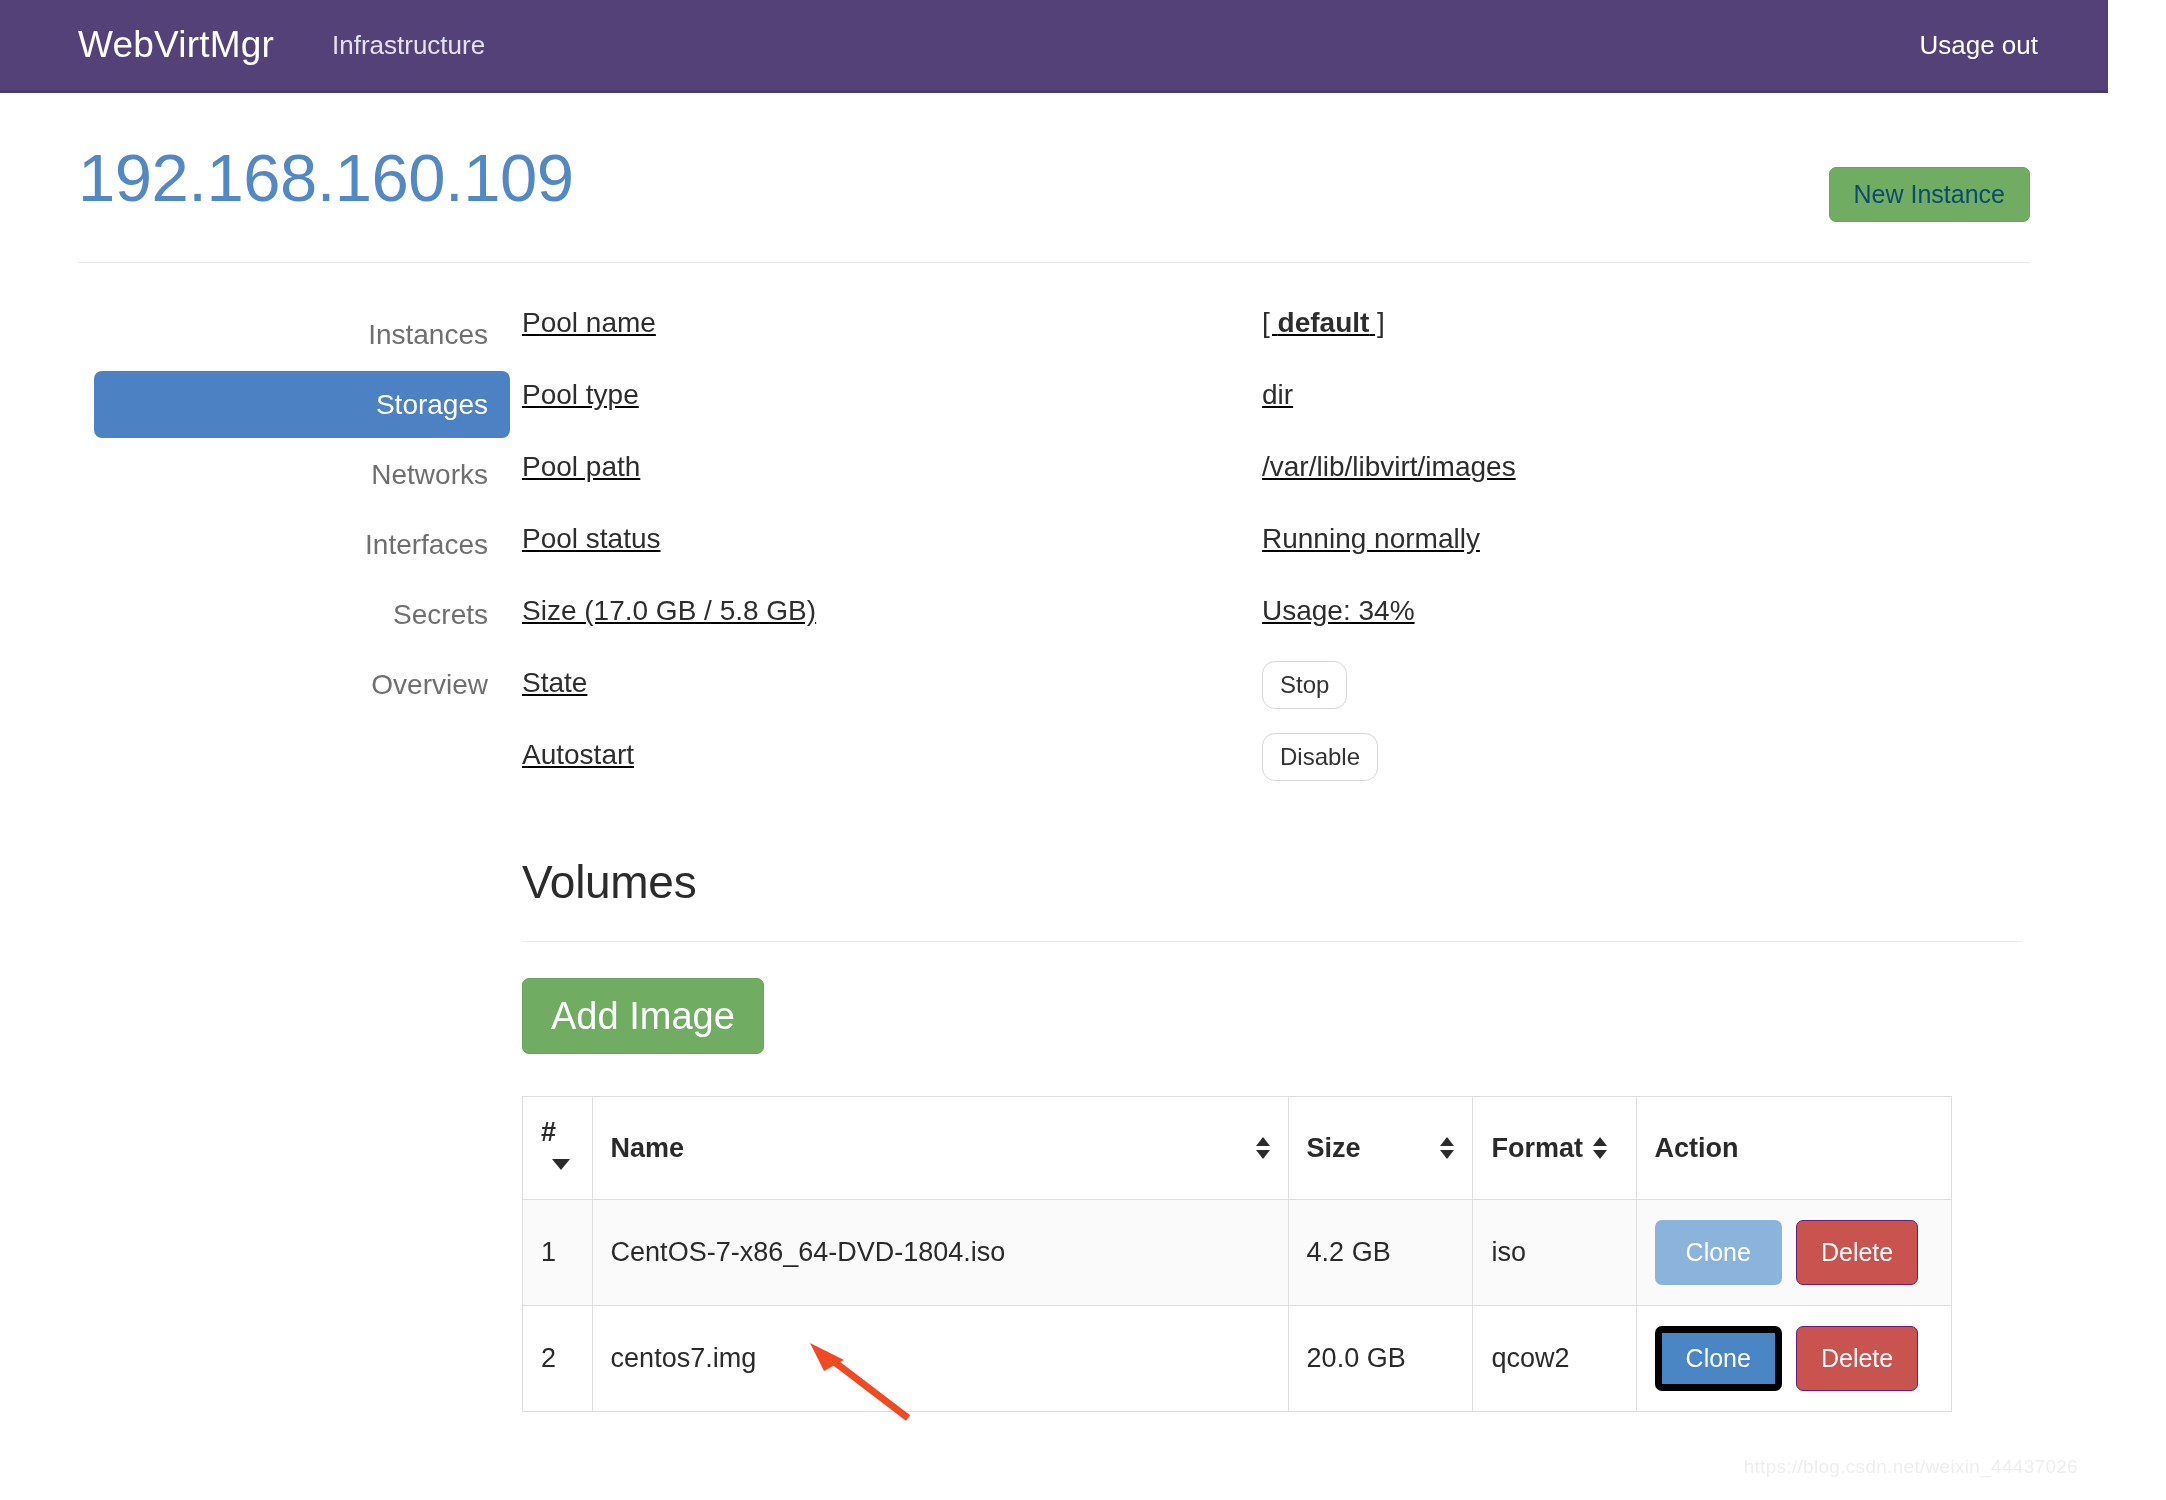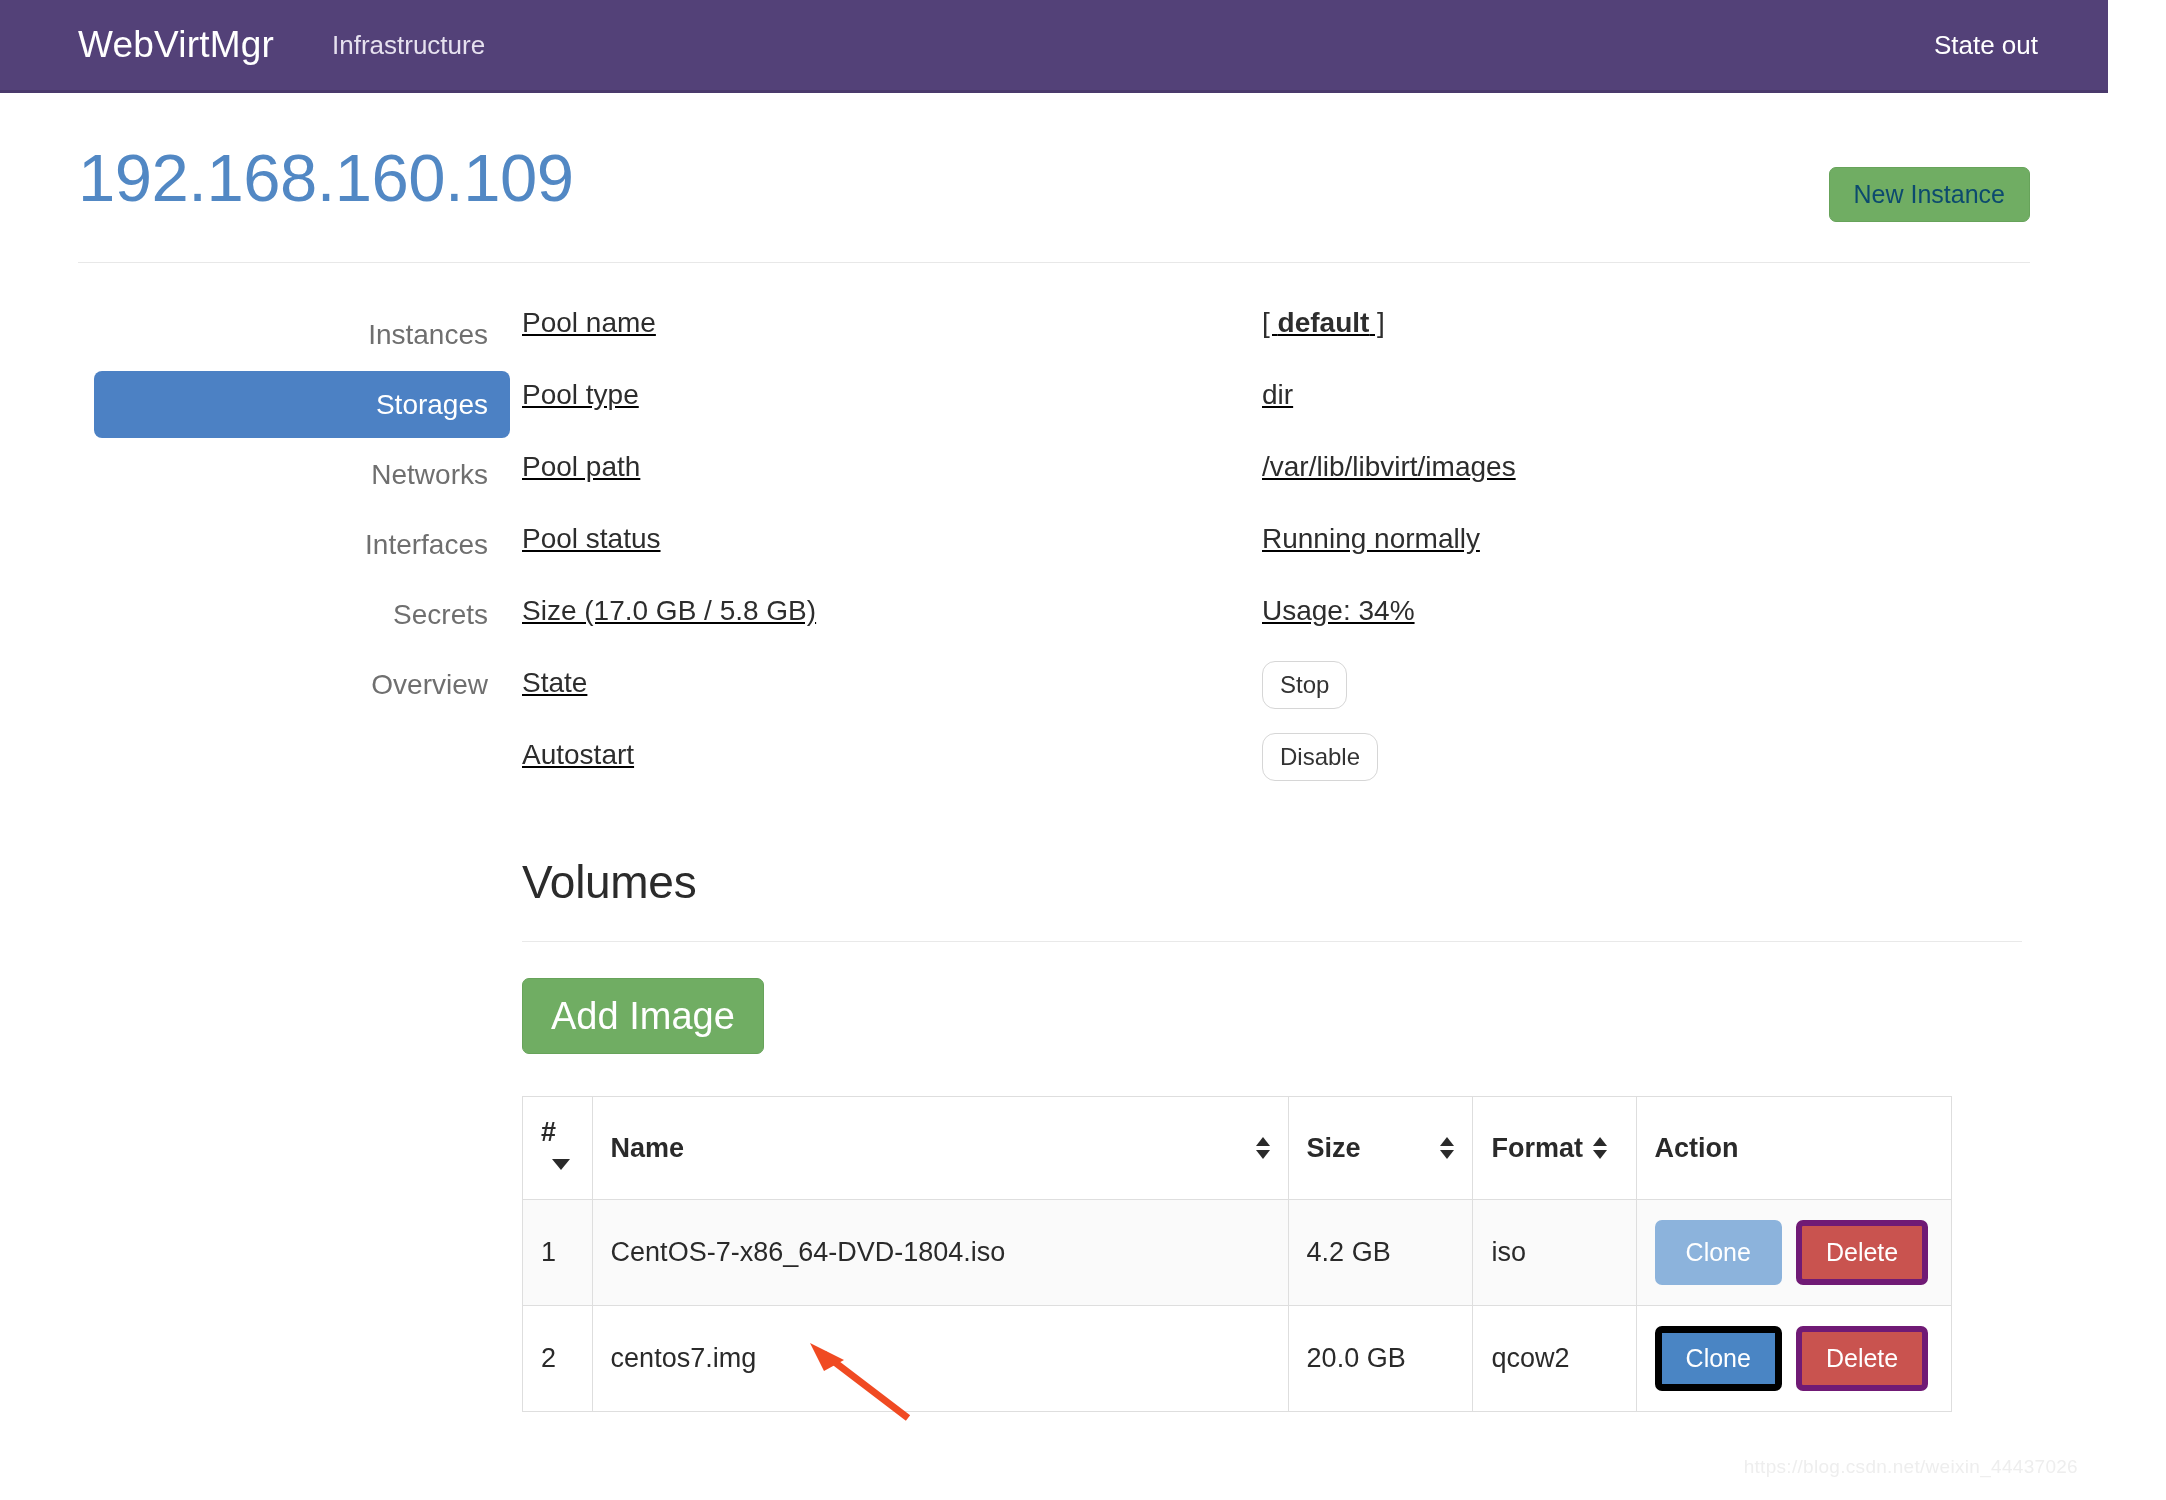--- a/index.html
+++ b/index.html
@@ -241,21 +241,21 @@
     font-family: "Liberation Sans", sans-serif;
     cursor: pointer;
     line-height: 1;
   }
   .btn-clone.hover {
     background: #8cb3dc;
     border-color: #8cb3dc;
   }
   .btn-delete {
     background: #c9534f;
-    border: 6px solid #701a75;
+    border: 1px solid #701a75;
     color: #ffffff;
     border-radius: 7px;
     font-size: 25px;
     padding: 13px 24px;
     font-family: "Liberation Sans", sans-serif;
     cursor: pointer;
     line-height: 1;
   }
 
   
@@ -280,21 +280,21 @@
   .stage { position: relative; width: 2108px; height: 1500px; overflow: hidden; }
 </style>
 </head>
 <body>
 
 <div class="stage">
 
   <div class="navbar">
     <div class="brand">WebVirtMgr</div>
     <div class="nav-link">Infrastructure</div>
-    <div class="nav-right">State out</div>
+    <div class="nav-right">Usage out</div>
   </div>
 
   <div class="page-wrap">
 
     <div class="page-head">
       <h1 class="page-title">192.168.160.109</h1>
       <button class="btn-new">New Instance</button>
     </div>
     <hr class="hr-top">
 

